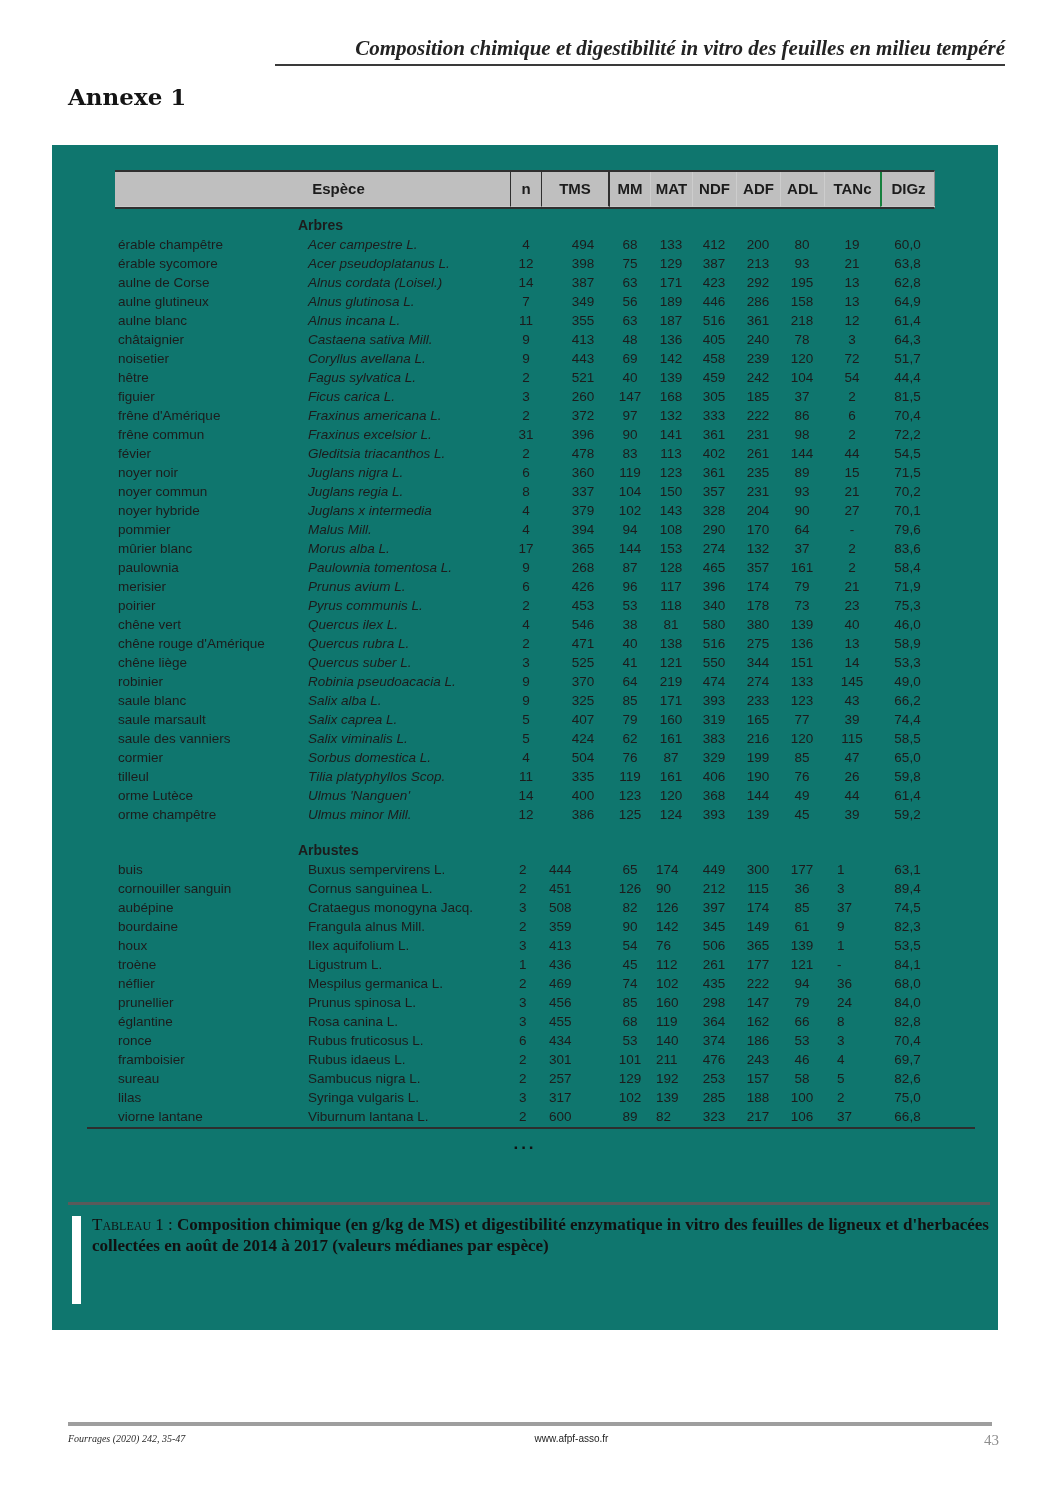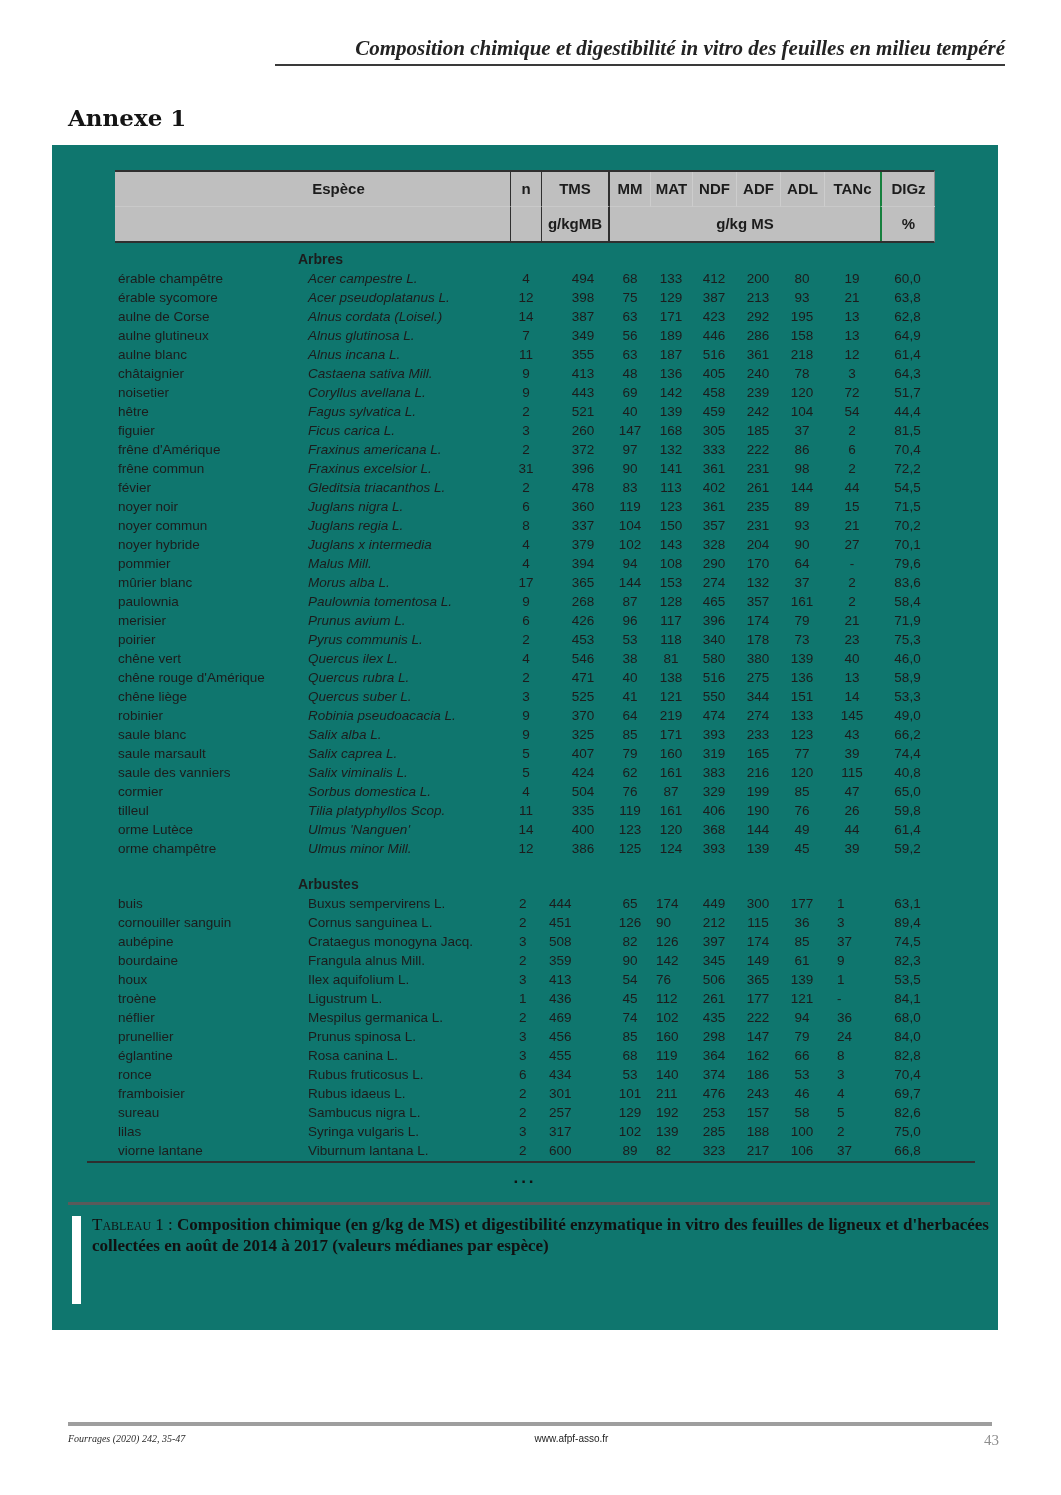--- a/index.html
+++ b/index.html
@@ -16,21 +16,21 @@
     text-align:right;
     font-family:"Liberation Serif", serif;
     font-style:italic; font-weight:bold;
     font-size:21px; color:#232323;
     border-bottom:2px solid #3a3a3a;
     padding-bottom:3px;
     white-space:nowrap;
   }
 
   .annex-heading {
-    position:absolute; left:68px; top:104px;
+    position:absolute; left:68px; top:83px;
     font-family:"DejaVu Serif", serif;
     font-weight:bold; font-size:23px; color:#141414;
   }
 
   
   .content-panel {
     position:absolute; left:52px; top:145px;
     width:946px; height:1185px;
     background:#d7d7d7;
   }
@@ -157,27 +157,20 @@
           <div class="hcell-n">n</div>
           <div class="hcell-tms">TMS</div>
           <div class="hcell-mm">MM</div>
           <div class="hcell-mat">MAT</div>
           <div class="hcell-ndf">NDF</div>
           <div class="hcell-adf">ADF</div>
           <div class="hcell-adl">ADL</div>
           <div class="hcell-tanc">TANc</div>
           <div class="hcell-digz">DIGz</div>
         </div>
-        <div class="tgrid">
-          <div class="th-blank2"></div>
-          <div class="hcell-n"></div>
-          <div class="hcell-tms">g/kgMB</div>
-          <div class="hcell-group">g/kg MS</div>
-          <div class="hcell-digz">%</div>
-        </div>
       </div>
 
       <div class="tbody">
           <div class="tgrid section-row">
             <div class="section-label">Arbres</div>
           </div>
           <div class="tgrid data-row sp-italic">
             <div class="c-name">érable champêtre</div>
             <div class="c-species">Acer campestre L.</div>
             <div class="c-n num">4</div>
@@ -519,21 +512,21 @@
             <div class="c-name">saule des vanniers</div>
             <div class="c-species">Salix viminalis L.</div>
             <div class="c-n num">5</div>
             <div class="c-tms num">424</div>
             <div class="c-mm num">62</div>
             <div class="c-mat num">161</div>
             <div class="c-ndf num">383</div>
             <div class="c-adf num">216</div>
             <div class="c-adl num">120</div>
             <div class="c-tanc num">115</div>
-            <div class="c-digz num">40,8</div>
+            <div class="c-digz num">58,5</div>
           </div>
           <div class="tgrid data-row sp-italic">
             <div class="c-name">cormier</div>
             <div class="c-species">Sorbus domestica L.</div>
             <div class="c-n num">4</div>
             <div class="c-tms num">504</div>
             <div class="c-mm num">76</div>
             <div class="c-mat num">87</div>
             <div class="c-ndf num">329</div>
             <div class="c-adf num">199</div>

